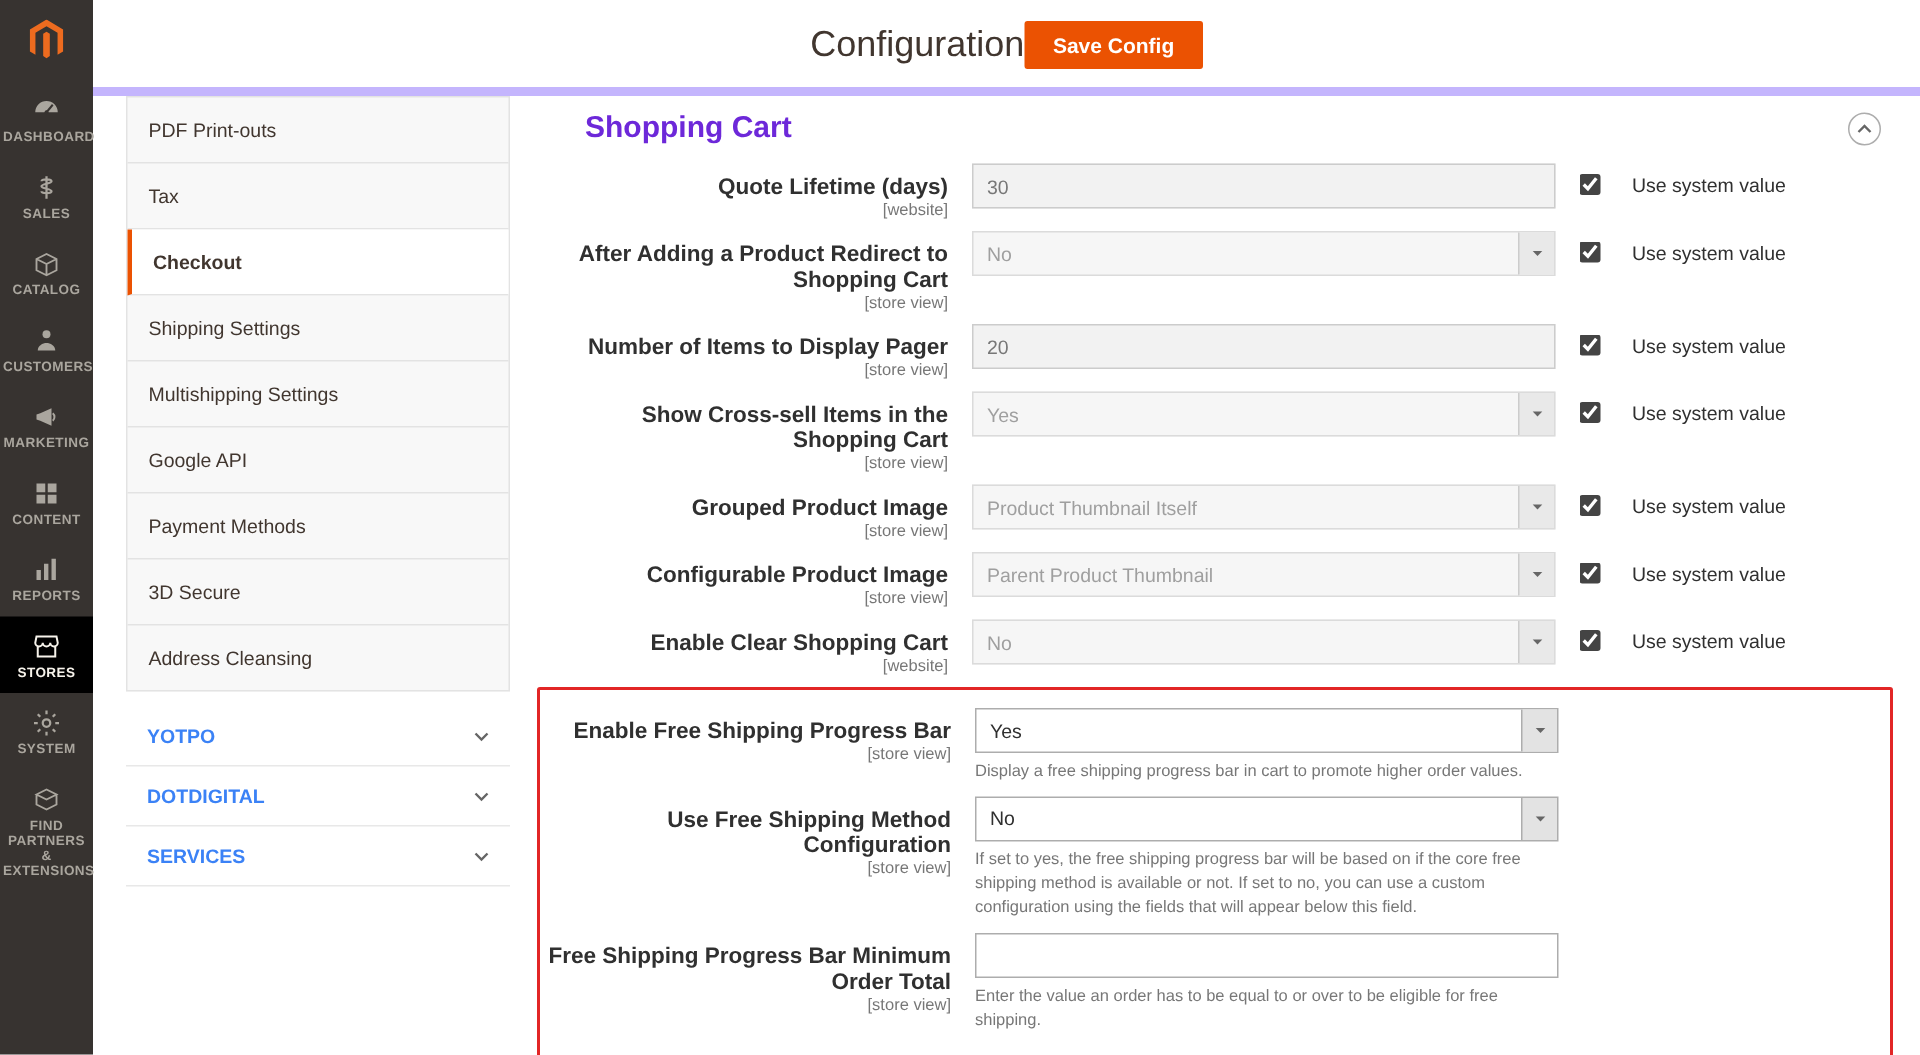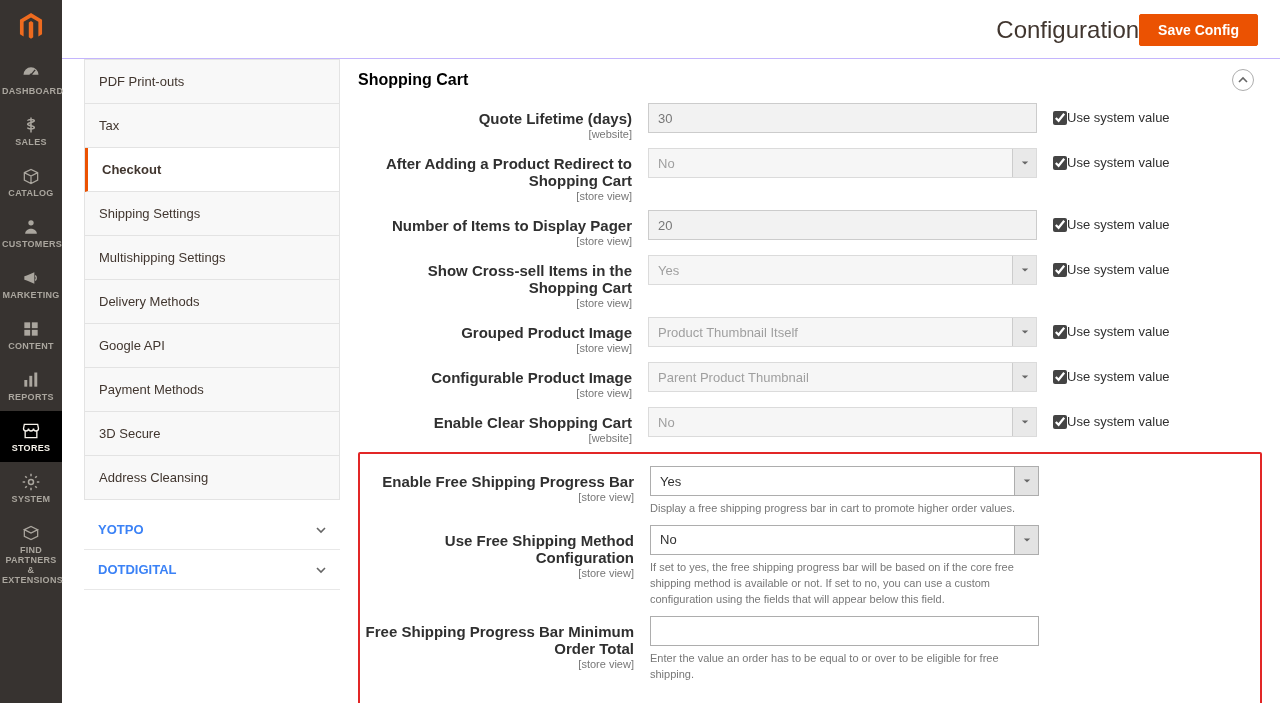--- a/index.html
+++ b/index.html
@@ -9,46 +9,46 @@
 .rail { position:fixed; left:0; top:0; width:62px; height:100vh; background:#373330; z-index:100; }
 .rail .logo { height:54px; display:flex; align-items:center; justify-content:center; }
 .rail .logo svg { width:28px; height:28px; }
 .rail-item { color:#aaa69e; text-align:center; padding:10px 2px 9px; cursor:pointer; }
 .rail-item.active { background:#000000; color:#f7f3eb; }
 .rail-item .ri-icon { height:20px; display:flex; align-items:center; justify-content:center; margin-bottom:2px; }
 .rail-item .ri-label { font-size:9px; letter-spacing:.3px; font-weight:600; }
 
 
 .page { margin-left:62px; height:100vh; overflow:auto; }
-.page-header { display:flex; align-items:center; justify-content:flex-end; padding:14px 22px 12px 22px; border-bottom:1px solid #c4b5fd; position:sticky; top:0; background:#fff; z-index:50; }
+.page-header { display:flex; align-items:center; justify-content:center; padding:14px 22px 12px 22px; border-bottom:6px solid #c4b5fd; position:sticky; top:0; background:#fff; z-index:50; }
 .page-title { font-size:24px; font-weight:400; color:#41362f; }
 .btn-primary { background:#eb5202; color:#fff; border:1px solid #eb5202; padding:7px 18px; font-size:14px; font-weight:600; border-radius:2px; cursor:pointer; }
 
 
 .body { display:flex; gap:18px; padding:0 0 40px 0; }
 .sidebar { width:278px; flex:none; padding:0 0 0 22px; }
 .side-sub { background:#f8f8f8; border:1px solid #e3e3e3; margin-bottom:10px; }
 .side-sub-item { padding:14px 14px; font-size:13px; color:#41362f; border-bottom:1px solid #e3e3e3; cursor:pointer; }
 .side-sub-item:last-child { border-bottom:none; }
 .side-sub-item.active { background:#fff; border-left:3px solid #eb5202; font-weight:600; }
 .side-group { display:flex; justify-content:space-between; align-items:center; padding:12px 14px; font-size:13px; font-weight:700; color:#3b82f6; border-bottom:1px solid #e8e8e8; cursor:pointer; }
 .side-group .chev { width:10px; height:10px; }
 
 
 .main { flex:1; padding-right:18px; }
 .section-head { display:flex; justify-content:space-between; align-items:center; padding:10px 8px 12px 0; }
-.section-head h2 { font-size:16px; font-weight:700; color:#000000; }
+.section-head h2 { font-size:20px; font-weight:700; color:#6d28d9;margin-left:32px; }
 .collapse-btn { width:22px; height:22px; border:1px solid #adadad; border-radius:50%; display:flex; align-items:center; justify-content:center; cursor:pointer; background:#fff; }
 
 .field-row { display:flex; align-items:flex-start; margin-bottom:8px; }
 .field-label { width:290px; text-align:right; padding:7px 16px 0 0; flex:none; }
 .field-label .fl-main { font-size:15px; font-weight:700; color:#303030; }
 .field-label .fl-scope { font-size:11px; color:#777; display:block; margin-top:1px; }
 .field-control { width:389px; flex:none; }
-.field-use { padding:7px 0 0 16px; font-size:13px; color:#303030; display:flex; align-items:flex-end; gap:0; }
+.field-use { padding:7px 0 0 16px; font-size:13px; color:#303030; display:flex; align-items:flex-start; gap:21px; }
 .field-note { font-size:11px; color:#777; margin-top:5px; line-height:1.45; }
 
 .sel, .txt { width:100%; height:30px; border:1px solid #adadad; padding:0 9px; font-size:13px; background:#fff; color:#303030; }
 .sel { appearance:none; padding-right:26px; background:#fff; position:relative; }
 .sel-wrap { position:relative; }
 .sel-caret { position:absolute; right:1px; top:1px; bottom:1px; width:24px; background:#e3e3e3; border-left:1px solid #adadad; display:flex; align-items:center; justify-content:center; pointer-events:none; }
 .sel[disabled], .txt[disabled] { background:#f2f2f2; color:#777; border-color:#ccc; }
 .sel-wrap.disabled .sel-caret { background:#e9e9e9; border-left-color:#ccc; }
 input[type=checkbox] { width:14px; height:14px; cursor:pointer; }
 
@@ -171,39 +171,44 @@
 
   <div class="body">
 
     <div class="sidebar">
       <div class="side-sub" id="sidebar-sub">
           <div class="side-sub-item">PDF Print-outs</div>
           <div class="side-sub-item">Tax</div>
           <div class="side-sub-item active">Checkout</div>
           <div class="side-sub-item">Shipping Settings</div>
           <div class="side-sub-item">Multishipping Settings</div>
-          <div class="side-sub-item">Delivery Methods</div>
           <div class="side-sub-item">Google API</div>
           <div class="side-sub-item">Payment Methods</div>
           <div class="side-sub-item">3D Secure</div>
           <div class="side-sub-item">Address Cleansing</div>
         </div>
       <div id="sidebar-groups">
           <div class="side-group">
             <span>YOTPO</span>
   <svg class="chev" viewBox="0 0 10 10">
               <path d="M1 3 L5 7 L9 3" stroke="#666" stroke-width="1.6" fill="none"></path>
             </svg>
           </div>
           <div class="side-group">
             <span>DOTDIGITAL</span>
   <svg class="chev" viewBox="0 0 10 10">
               <path d="M1 3 L5 7 L9 3" stroke="#666" stroke-width="1.6" fill="none"></path>
             </svg>
           </div>
+          <div class="side-group">
+            <span>SERVICES</span>
+  <svg class="chev" viewBox="0 0 10 10">
+              <path d="M1 3 L5 7 L9 3" stroke="#666" stroke-width="1.6" fill="none"></path>
+            </svg>
+          </div>
         </div>
     </div>
 
     <div class="main">
 
       <div class="section-head">
         <h2>Shopping Cart</h2>
         <div class="collapse-btn">
           <svg width="10" height="10" viewBox="0 0 10 10">
               <path d="M1 7 L5 3 L9 7" stroke="#666" stroke-width="1.6" fill="none"></path>

